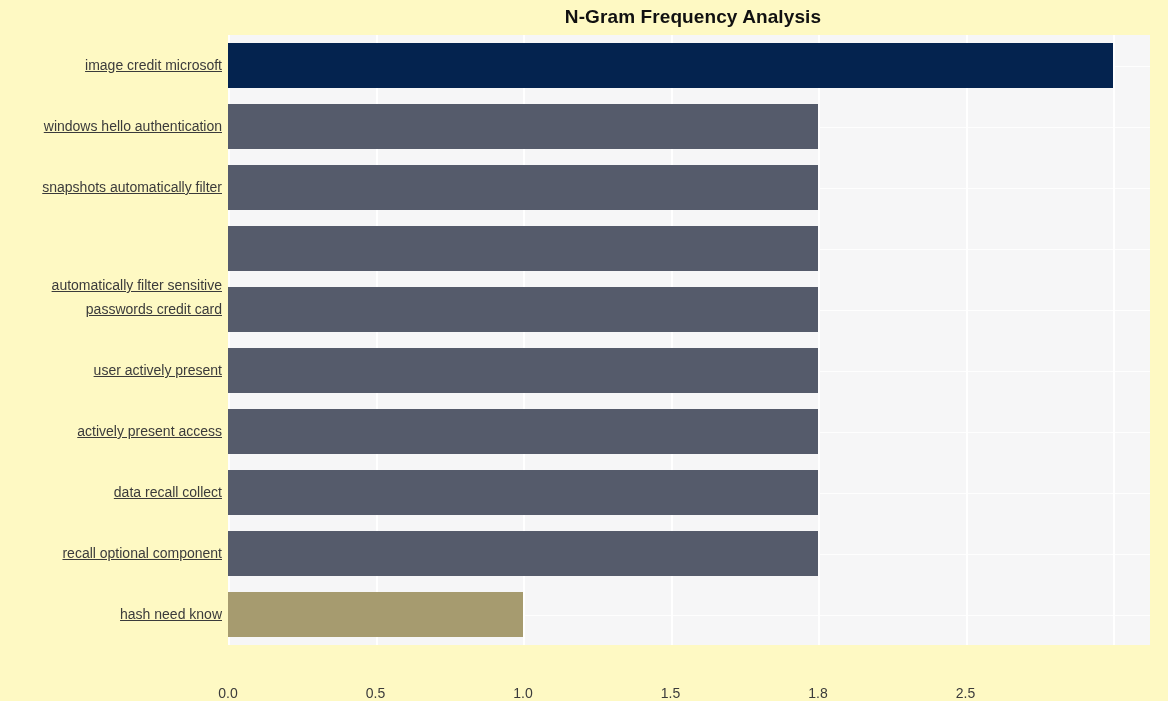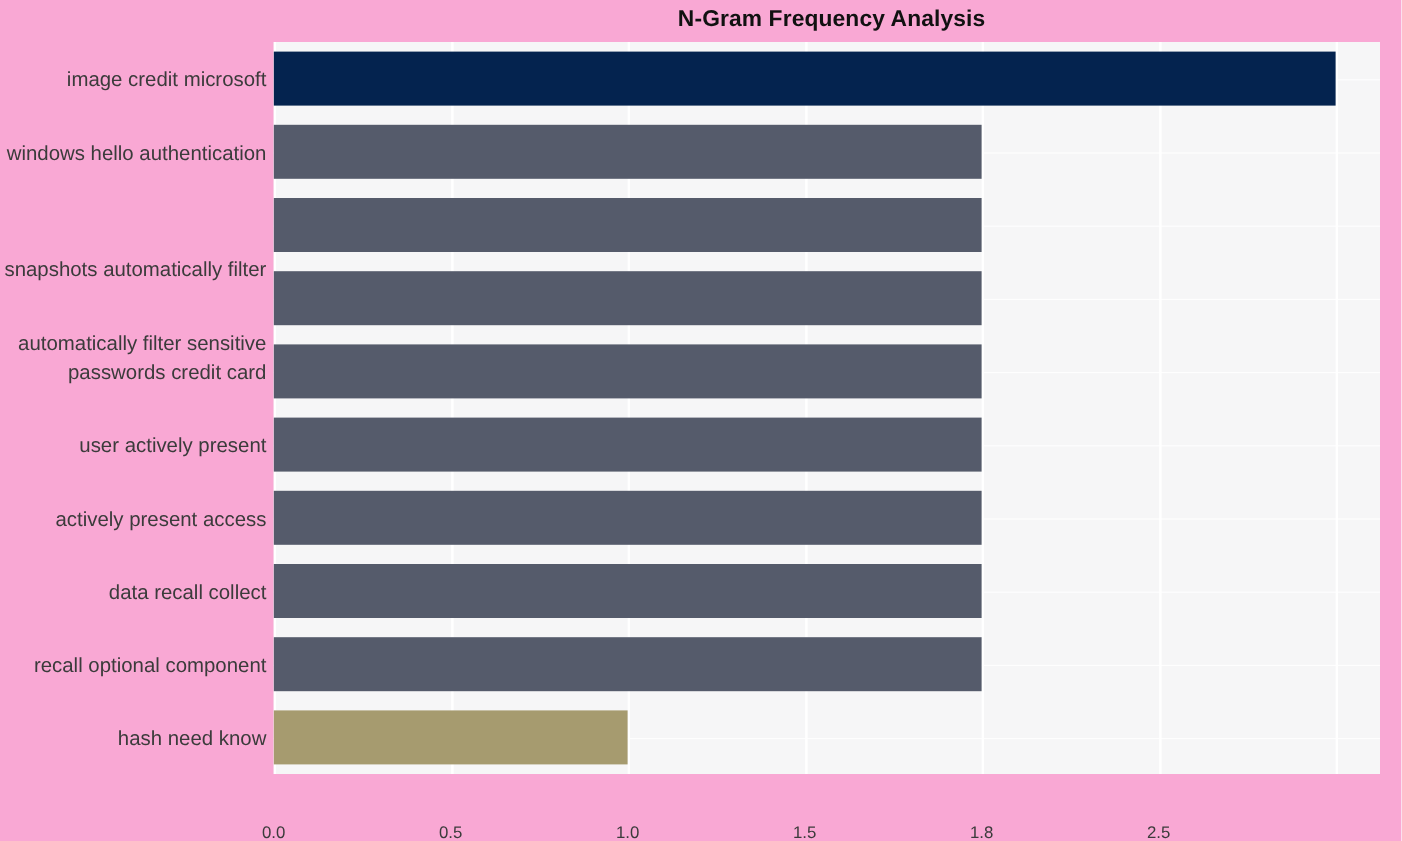--- a/index.html
+++ b/index.html
@@ -11,21 +11,21 @@
     width: 1168px;
     height: 701px;
     font-family: "Liberation Sans", sans-serif;
     overflow: hidden;
   }
 
   #figure {
     position: relative;
     width: 1168px;
     height: 701px;
-    background: #f9a8d4;
+    background: #fef9c3;
   }
 
   
   #chart-title {
     position: absolute;
     left: 228px;
     top: 6px;
     width: 930px;
     text-align: center;
     font-size: 19px;
@@ -65,24 +65,25 @@
   .bar {
     position: absolute;
     left: 0;
   }
 
   
   .ylabel {
     position: absolute;
     right: 946px;           
     text-align: left;
-    font-size: 17px;
+    font-size: 14px;
     color: #3b3b3b;
     white-space: nowrap;
     line-height: 1;
+    text-decoration: underline;
   }
 
   
   .xtick {
     position: absolute;
     top: 685px;
     width: 80px;
     margin-left: -40px;
     text-align: center;
     font-size: 14px;
@@ -131,21 +132,21 @@
       <div class="bar" title="data recall collect: 2" style="top: 435px; height: 45px; width: 590px; background: rgb(85, 91, 107);"></div>
       <div class="hgrid" style="top: 519px;"></div>
       <div class="bar" title="recall optional component: 2" style="top: 496px; height: 45px; width: 590px; background: rgb(85, 91, 107);"></div>
       <div class="hgrid" style="top: 580px;"></div>
       <div class="bar" title="hash need know: 1" style="top: 557px; height: 45px; width: 295px; background: rgb(166, 155, 111);"></div>
     </div>
 
   <div id="y-axis">
       <div class="ylabel" style="top: 58px;">image credit microsoft</div>
       <div class="ylabel" style="top: 119px;">windows hello authentication</div>
-      <div class="ylabel" style="top: 180px; margin-top: 36px;">snapshots automatically filter</div>
+      <div class="ylabel" style="top: 180px;">snapshots automatically filter</div>
       <div class="ylabel" style="top: 241px; margin-top: 37px;">automatically filter sensitive</div>
       <div class="ylabel" style="top: 302px;">passwords credit card</div>
       <div class="ylabel" style="top: 363px;">user actively present</div>
       <div class="ylabel" style="top: 424px;">actively present access</div>
       <div class="ylabel" style="top: 485px;">data recall collect</div>
       <div class="ylabel" style="top: 546px;">recall optional component</div>
       <div class="ylabel" style="top: 607px;">hash need know</div>
     </div>
   <div id="x-axis">
       <div class="xtick" style="left: 228px;">0.0</div>

